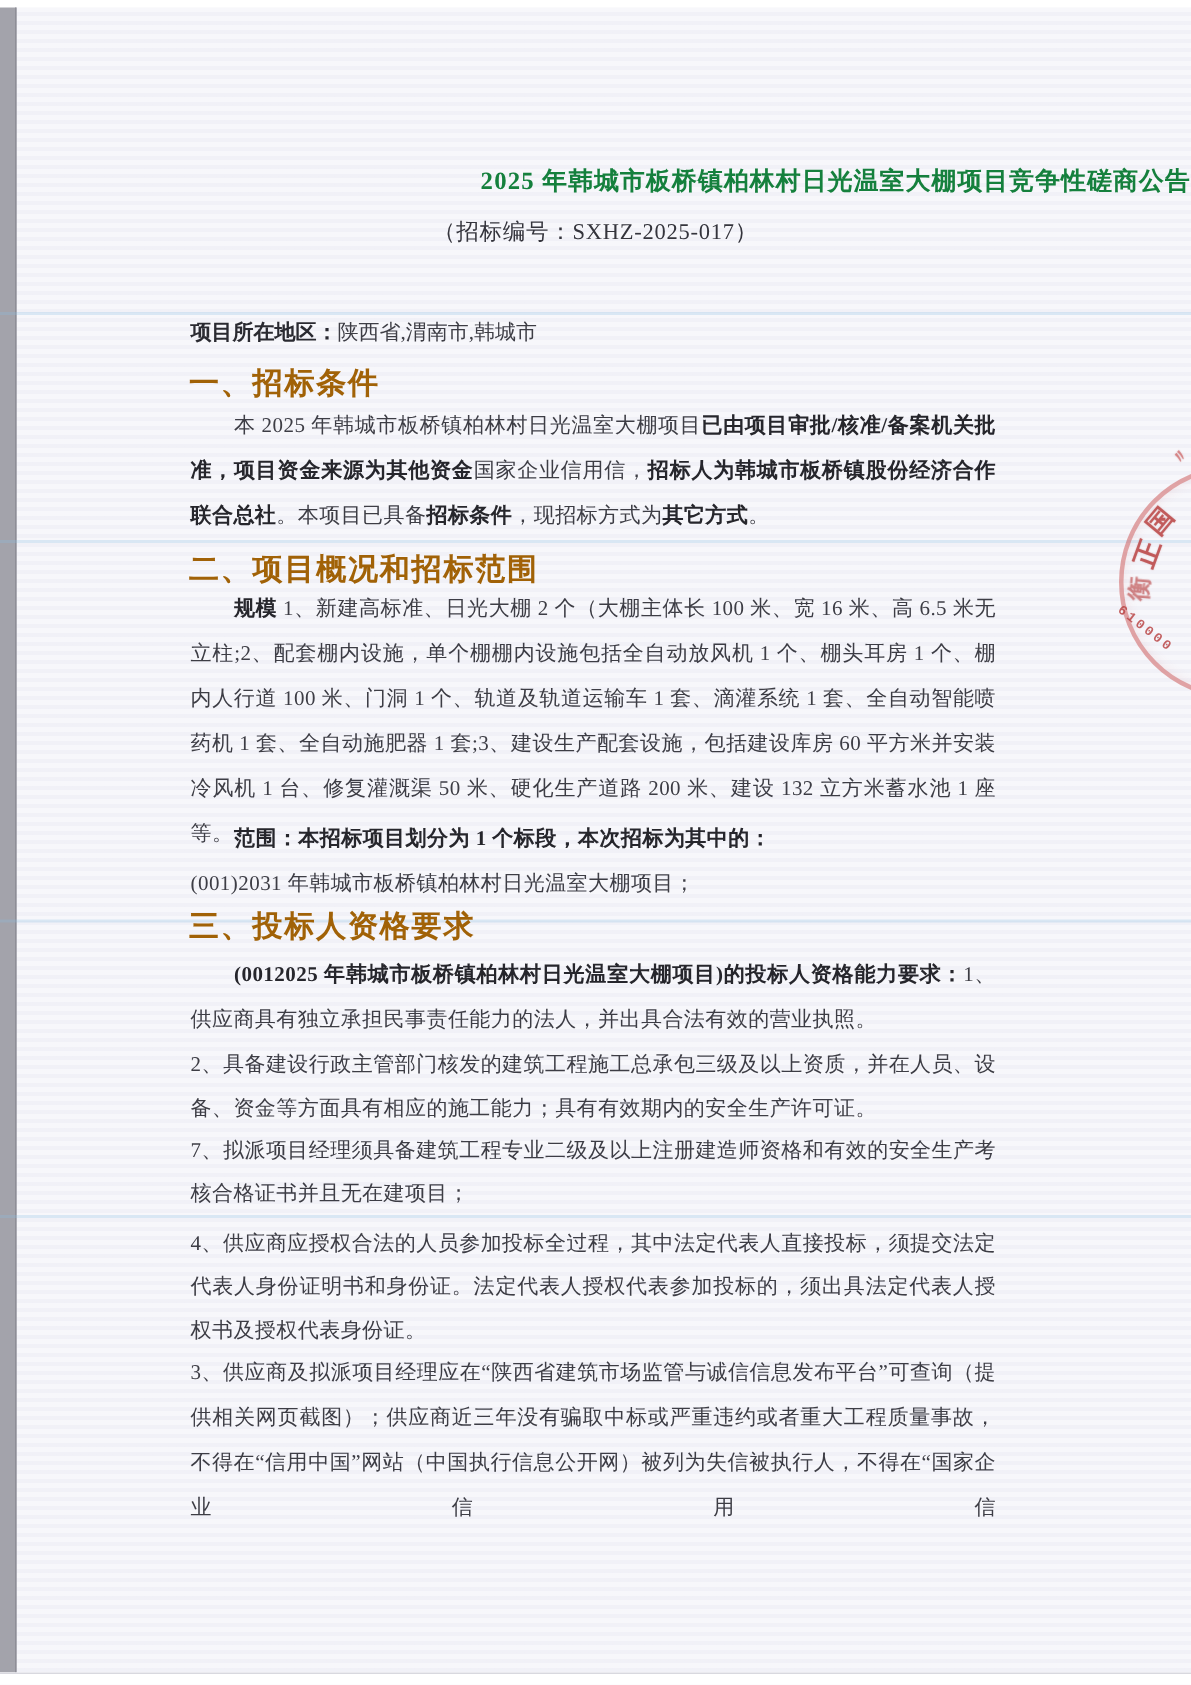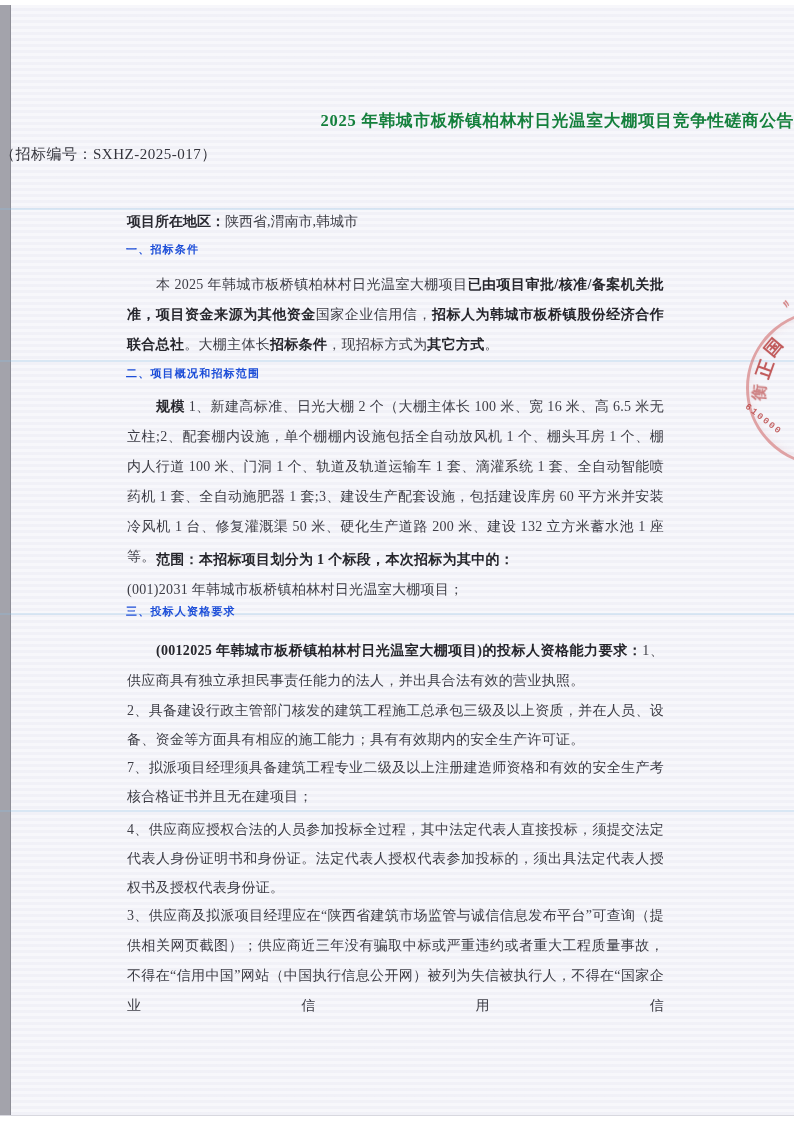--- a/index.html
+++ b/index.html
@@ -8,27 +8,27 @@
   .paper{position:absolute;left:10px;top:5px;width:784px;height:1110px;background:#f4f4f9;
          background-image:repeating-linear-gradient(180deg, rgba(255,255,255,.30) 0px, rgba(255,255,255,.30) 3px,
                            rgba(234,234,243,.30) 3px, rgba(234,234,243,.30) 6px);}
   .edge-strip{position:absolute;left:0;top:5px;width:10px;height:1110px;background:#a3a3ab;border-right:1px solid #8e8e97;}
   .bottom-edge{position:absolute;left:0;top:1115px;width:794px;height:8px;background:#ffffff;border-top:1px solid #d8d8df;}
   .scanline{position:absolute;left:0;width:794px;height:2px;background:rgba(140,190,225,.28);pointer-events:none;}
   .sl1{top:208px}.sl2{top:360px}.sl3{top:613px}.sl4{top:810px}
 
   .t1{position:absolute;left:0;top:110px;width:794px;text-align:right;font-size:16.5px;font-weight:bold;
       letter-spacing:.8px;color:#15803d;}
-  .t2{position:absolute;left:0;top:145px;width:794px;text-align:left;font-size:15px;color:#34343c;letter-spacing:.5px;}
+  .t2{position:absolute;left:0;top:145px;width:794px;text-align:center;font-size:15px;color:#34343c;letter-spacing:.5px;}
 
   .meta{position:absolute;left:127px;top:213px;width:560px;font-size:14px;color:#3d3d45;}
   .meta .lbl{font-family:"Liberation Sans","DejaVu Sans",sans-serif;font-weight:bold;color:#2a2a31;}
 
-  .h{position:absolute;left:126px;font-size:11px;font-weight:bold;letter-spacing:1.2px;
-     font-family:"Liberation Sans","DejaVu Sans",sans-serif;color:#1d4ed8;}
+  .h{position:absolute;left:126px;font-size:20px;font-weight:bold;letter-spacing:1.2px;
+     font-family:"Liberation Sans","DejaVu Sans",sans-serif;color:#a16207;}
   .h1{top:242px}.h2{top:366px}.h3{top:604px}
 
   .p{position:absolute;left:127px;width:537px;font-size:14px;line-height:30px;color:#3d3d45;
      text-align:justify;letter-spacing:.3px;}
   .p b{color:#26262c;}
   .indent{text-indent:29px;}
   .pa{top:270px;}
   .pb{top:392px;}
   .pc{top:545px;}
   .pd{top:575px;}
@@ -64,21 +64,21 @@
   <div class="scanline sl4"></div>
 
   <div class="t1">2025 年韩城市板桥镇柏林村日光温室大棚项目竞争性磋商公告</div>
   <div class="t2">（招标编号：SXHZ-2025-017）</div>
 
   <div class="meta">
     <span class="lbl">项目所在地区：</span><span>陕西省,渭南市,韩城市</span>
   </div>
 
   <div class="h h1">一、招标条件</div>
-  <div class="p pa indent"><span>本 2025 年韩城市板桥镇柏林村日光温室大棚项目</span><b>已由项目审批/核准/备案机关批准，项目资金来源为其他资金</b><span>国家企业信用信，</span><b>招标人为韩城市板桥镇股份经济合作联合总社</b><span>。大棚主体长</span><b>招标条件</b><span>，现招标方式为</span><b>其它方式</b><span>。</span></div>
+  <div class="p pa indent"><span>本 2025 年韩城市板桥镇柏林村日光温室大棚项目</span><b>已由项目审批/核准/备案机关批准，项目资金来源为其他资金</b><span>国家企业信用信，</span><b>招标人为韩城市板桥镇股份经济合作联合总社</b><span>。本项目已具备</span><b>招标条件</b><span>，现招标方式为</span><b>其它方式</b><span>。</span></div>
 
   <div class="h h2">二、项目概况和招标范围</div>
   <div class="p pb indent"><b>规模</b><span> 1、新建高标准、日光大棚 2 个（大棚主体长 100 米、宽 16 米、高 6.5 米无立柱;2、配套棚内设施，单个棚棚内设施包括全自动放风机 1 个、棚头耳房 1 个、棚内人行道 100 米、门洞 1 个、轨道及轨道运输车 1 套、滴灌系统 1 套、全自动智能喷药机 1 套、全自动施肥器 1 套;3、建设生产配套设施，包括建设库房 60 平方米并安装冷风机 1 台、修复灌溉渠 50 米、硬化生产道路 200 米、建设 132 立方米蓄水池 1 座等。</span></div>
   <div class="p pc indent"><b>范围：本招标项目划分为 1 个标段，本次招标为其中的：</b></div>
   <div class="p pd"><span>(001)2031 年韩城市板桥镇柏林村日光温室大棚项目；</span></div>
 
   <div class="h h3">三、投标人资格要求</div>
   <div class="p pe indent"><b>(0012025 年韩城市板桥镇柏林村日光温室大棚项目)的投标人资格能力要求：</b><span>1、供应商具有独立承担民事责任能力的法人，并出具合法有效的营业执照。</span></div>
   <div class="p pf"><span>2、具备建设行政主管部门核发的建筑工程施工总承包三级及以上资质，并在人员、设备、资金等方面具有相应的施工能力；具有有效期内的安全生产许可证。</span></div>
   <div class="p pg"><span>7、拟派项目经理须具备建筑工程专业二级及以上注册建造师资格和有效的安全生产考核合格证书并且无在建项目；</span></div>

